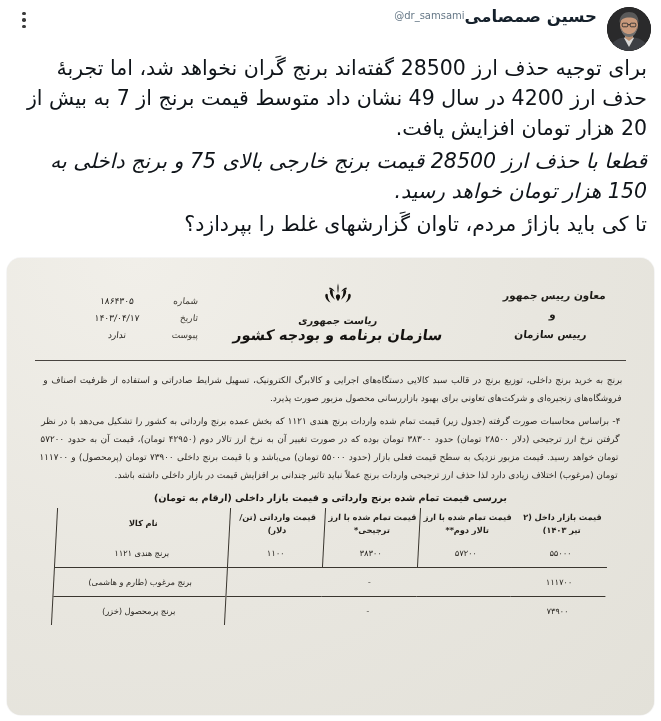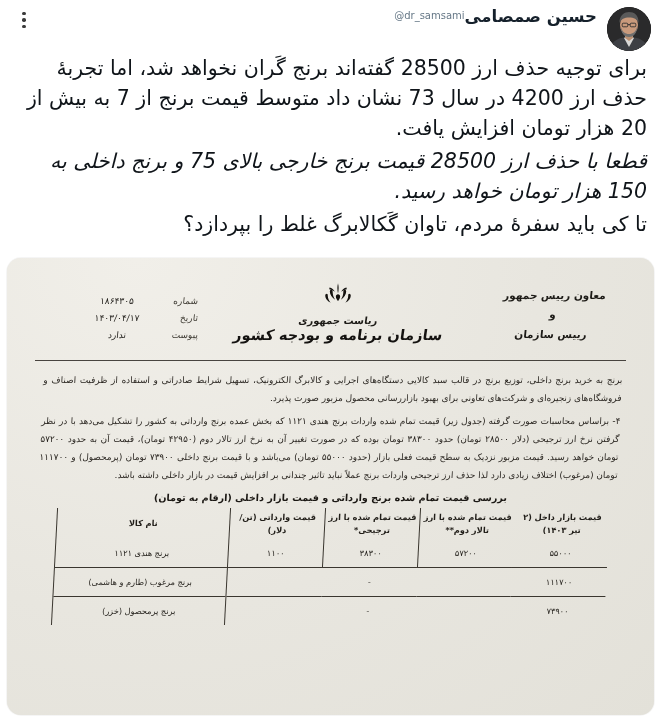--- a/index.html
+++ b/index.html
@@ -275,23 +275,23 @@
   </div>
 
   <div class="more-menu">
     <span></span>
     <span></span>
     <span></span>
   </div>
 </div>
 
 <div class="post-text">
-  <p class="para-1">برای توجیه حذف ارز 28500 گفته‌اند برنج گَران نخواهد شد، اما تجربهٔ حذف ارز 4200 در سال 73 نشان داد متوسط قیمت برنج از 7 به بیش از 20 هزار تومان افزایش یافت.</p>
+  <p class="para-1">برای توجیه حذف ارز 28500 گفته‌اند برنج گَران نخواهد شد، اما تجربهٔ حذف ارز 4200 در سال 49 نشان داد متوسط قیمت برنج از 7 به بیش از 20 هزار تومان افزایش یافت.</p>
   <p class="para-2">قطعا با حذف ارز 28500 قیمت برنج خارجی بالای 75 و برنج داخلی به 150 هزار تومان خواهد رسید.</p>
-  <p class="para-3">تا کی باید سفرهٔ مردم، تاوان گَکالابرگ غلط را بپردازد؟</p>
+  <p class="para-3">تا کی باید بازارٔ مردم، تاوان گَزارشهای غلط را بپردازد؟</p>
 </div>
 
 <div class="doc-wrap">
   <div class="doc-paper"></div>
 
   <div class="doc-inner">
 
     <div class="letterhead">
 
       <div class="lh-right">

